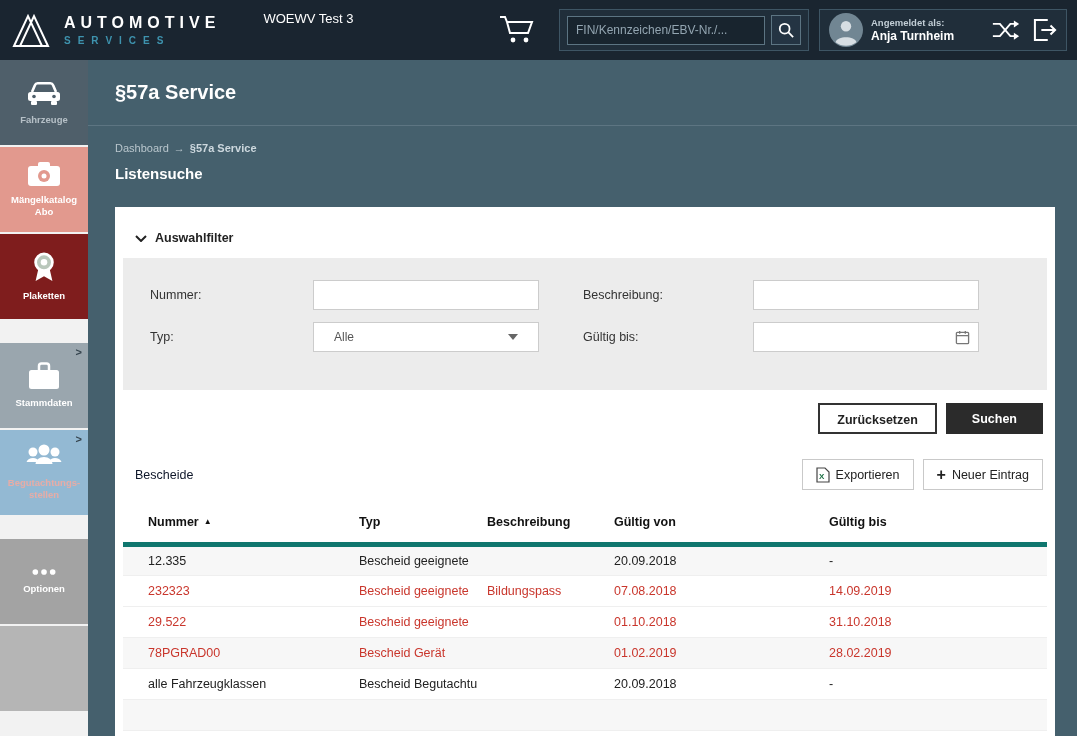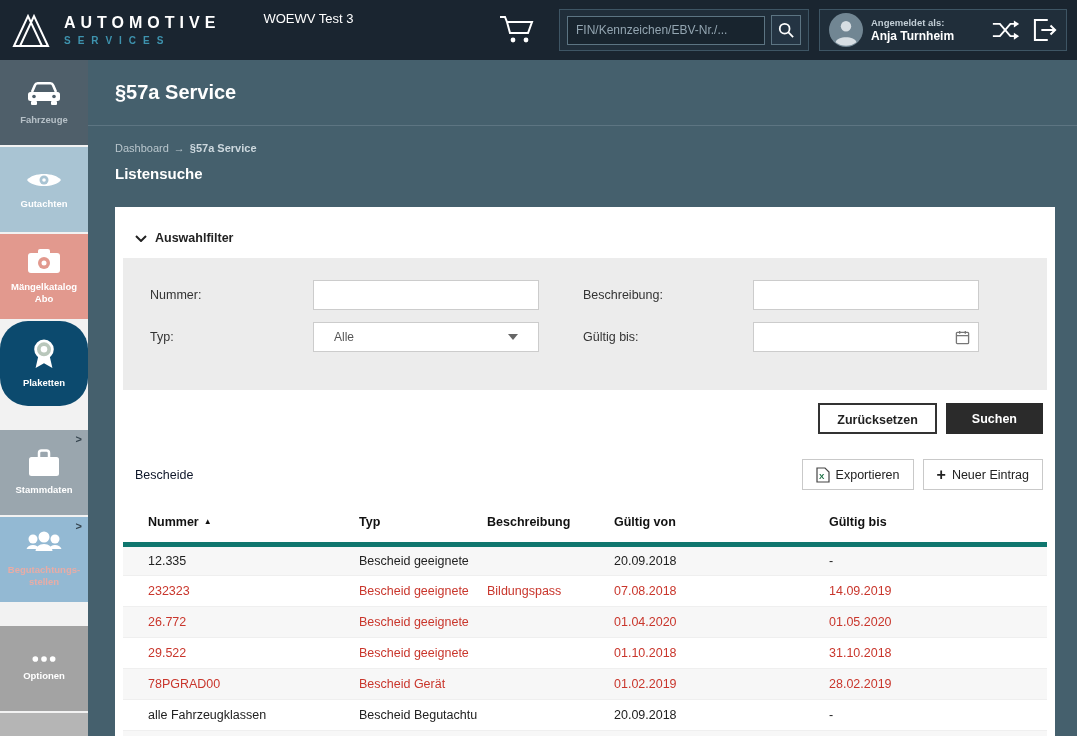--- a/index.html
+++ b/index.html
@@ -53,21 +53,21 @@
     display:flex; flex-direction:column; align-items:center; justify-content:center;
   }
   .tile .tlabel {
     font-size:9.5px; font-weight:bold; margin-top:7px; text-align:center;
     line-height:1.3; width:82px; color:#fff;
   }
   .gap { height:22px; }
   .t1 { background:#4f5f6a; } .t1 .tlabel { color:#b6c0c7; }
   .t2 { background:#a9c4d3; }
   .t3 { background:#e2998e; }
-  .t4 { background:#0c4a6e;border-radius:28px; }
+  .t4 { background:#7f1d1d; }
   .t5 { background:#9aa6ae; }
   .t6 { background:#93b9d3; } .t6 .tlabel { color:#e7aca6; }
   .t7 { background:#a3a3a3; }
   .t8 { background:#b5b5b5; }
   .tchev { position:absolute; top:3px; right:6px; font-size:11px; font-weight:bold; color:#36454f; }
 
   
   .main { position:absolute; top:60px; left:88px; right:0; bottom:0; background:#45606d; overflow:hidden; }
   .page-header { height:66px; border-bottom:1px solid #5d7582; display:flex; align-items:center; }
   .page-title { color:#fff; font-size:20px; font-weight:bold; margin-left:27px; }
@@ -209,28 +209,20 @@
     <div class="tile t1">
       <svg width="38" height="28" viewBox="0 0 38 28">
         <path d="M7 13l3-7c.4-1 1.4-1.8 2.6-1.8h12.8c1.2 0 2.2.8 2.6 1.8l3 7" fill="none" stroke="#fff" stroke-width="2.6"></path>
         <rect x="3" y="13" width="32" height="9" rx="2.5" fill="#fff"></rect>
         <rect x="6" y="22" width="6" height="4" rx="1" fill="#fff"></rect>
         <rect x="26" y="22" width="6" height="4" rx="1" fill="#fff"></rect>
         <circle cx="9" cy="17.5" r="1.8" fill="#4f5f6a"></circle>
         <circle cx="29" cy="17.5" r="1.8" fill="#4f5f6a"></circle>
       </svg>
       <span class="tlabel">Fahrzeuge</span>
-    </div>
-    <div class="tile t2">
-      <svg width="38" height="22" viewBox="0 0 38 22">
-        <path d="M2 11C8 3 30 3 36 11C30 19 8 19 2 11Z" fill="#fff"></path>
-        <circle cx="19" cy="11" r="4.5" fill="#a9c4d3"></circle>
-        <circle cx="19" cy="11" r="1.8" fill="#fff"></circle>
-      </svg>
-      <span class="tlabel">Gutachten</span>
     </div>
     <div class="tile t3">
       <svg width="34" height="26" viewBox="0 0 34 26">
         <rect x="1" y="5" width="32" height="20" rx="3" fill="#fff"></rect>
         <rect x="11" y="1" width="12" height="6" rx="2" fill="#fff"></rect>
         <circle cx="17" cy="15" r="6" fill="#e2998e"></circle>
         <circle cx="17" cy="15" r="2.5" fill="#fff"></circle>
       </svg>
       <span class="tlabel">Mängelkatalog Abo</span>
     </div>
@@ -376,27 +368,20 @@
           <td>20.09.2018</td>
           <td>-</td>
         </tr>
             <tr class="red">
           <td>232323</td>
           <td>Bescheid geeignete</td>
           <td>Bildungspass</td>
           <td>07.08.2018</td>
           <td>14.09.2019</td>
         </tr>
-            <tr class="alt red">
-          <td>26.772</td>
-          <td>Bescheid geeignete</td>
-          <td></td>
-          <td>01.04.2020</td>
-          <td>01.05.2020</td>
-        </tr>
             <tr class="red">
           <td>29.522</td>
           <td>Bescheid geeignete</td>
           <td></td>
           <td>01.10.2018</td>
           <td>31.10.2018</td>
         </tr>
             <tr class="alt red">
           <td>78PGRAD00</td>
           <td>Bescheid Gerät</td>

